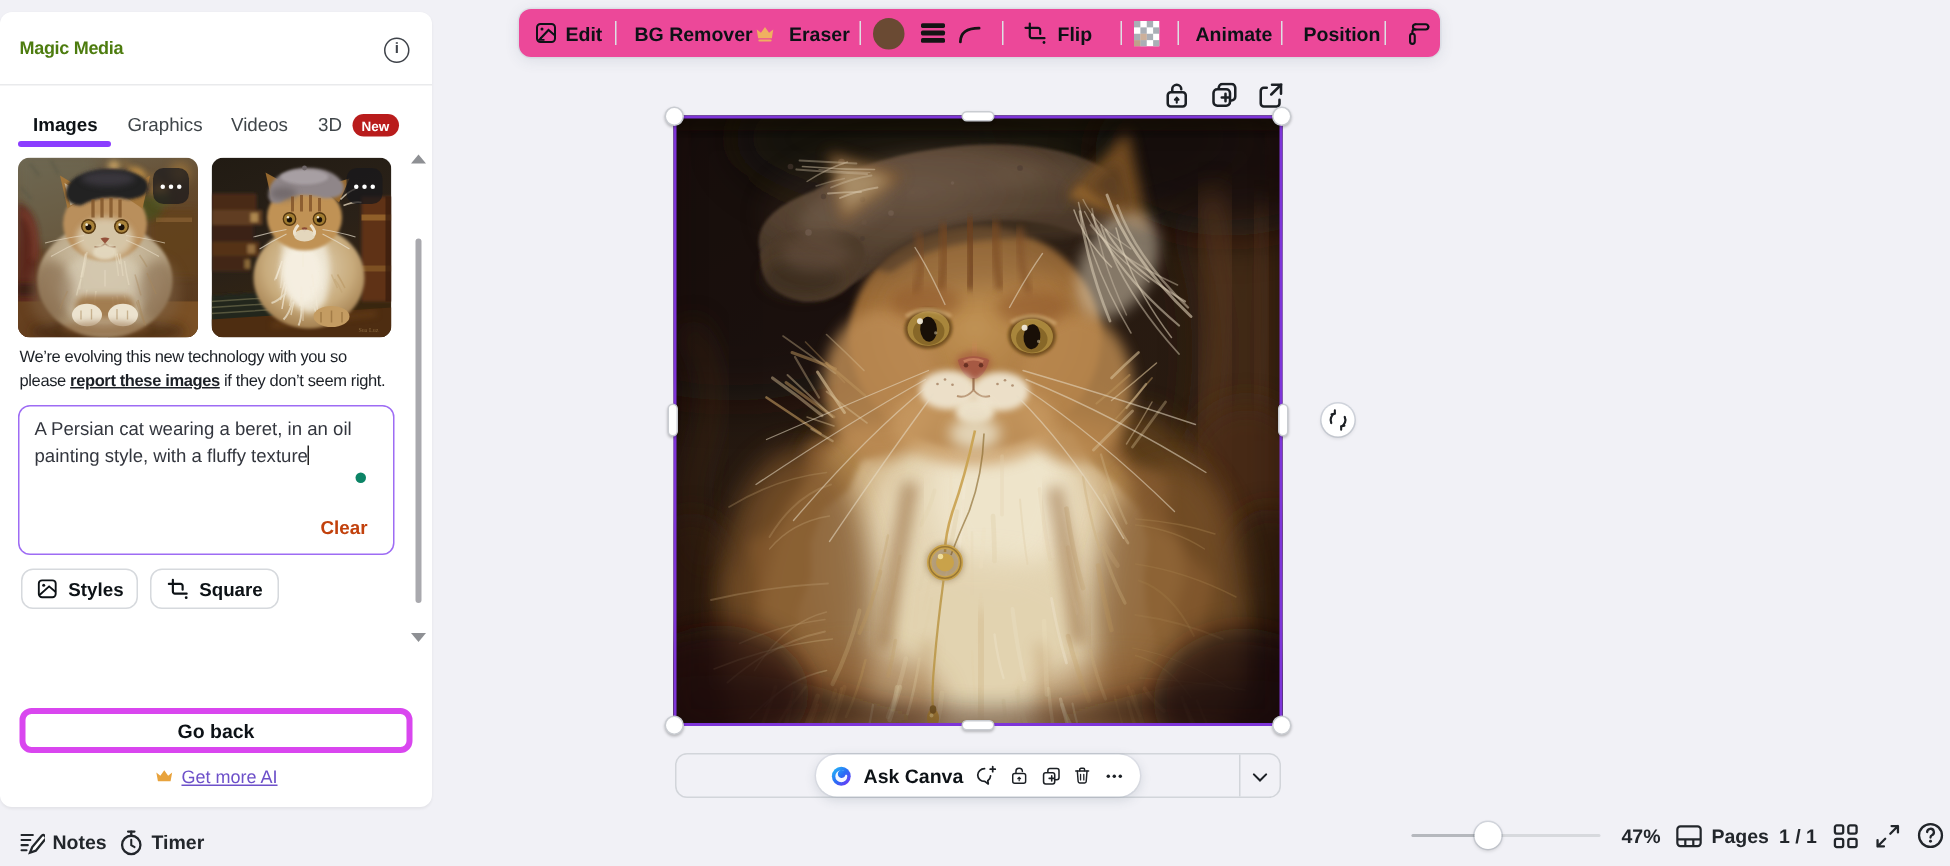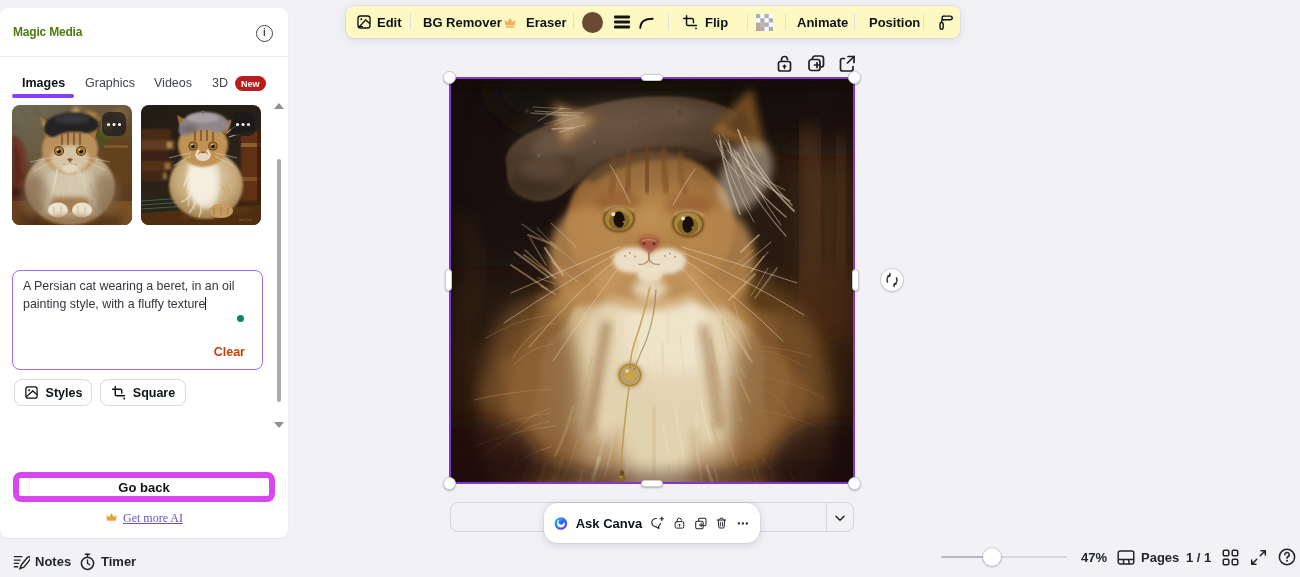--- a/index.html
+++ b/index.html
@@ -22,46 +22,46 @@
   .evolve b { text-decoration:underline; }
   .prompt { position:absolute; left:12px; top:262px; width:251px; height:100px; border:1.5px solid #9e6cf4; border-radius:8px; background:#fff; }
   .prompt .ptxt { position:absolute; left:10px; top:6px; width:236px; font-size:12.4px; line-height:18px; color:#33363e; white-space:nowrap; }
   .caret { display:inline-block; width:1px; height:13px; background:#222; vertical-align:-2px; }
   .gdot { position:absolute; right:18px; top:44px; width:7px; height:7px; border-radius:50%; background:#0c8466; }
   .clear { position:absolute; right:17px; bottom:10px; font-size:12.5px; font-weight:bold; color:#c2410c; }
   .chipbtn { position:absolute; top:371px; height:27px; border:1px solid #d6d9dd; border-radius:8px; background:#fff; display:flex; align-items:center; justify-content:center; gap:7px; font-size:12.5px; font-weight:bold; color:#0d1216; }
   .styles { left:14px; width:78px; }
   .square { left:100px; width:86px; }
   .genbtn { position:absolute; left:13px; top:427px; width:262px; height:31px; border-radius:8px; background:#7d2ae8; color:#fff; display:flex; align-items:center; justify-content:center; gap:9px; font-size:13px; font-weight:bold; }
-  .backbtn { position:absolute; left:13px; top:464px; width:262px; height:30px; border-radius:8px; background:#fff; border:6px solid #d946ef; color:#0d1216; display:flex; align-items:center; justify-content:center; font-size:13px; font-weight:bold; }
+  .backbtn { position:absolute; left:13px; top:464px; width:262px; height:30px; border-radius:8px; background:#fff; border:4px solid #d946ef; color:#0d1216; display:flex; align-items:center; justify-content:center; font-size:13px; font-weight:bold; }
   .getmore { position:absolute; left:0; top:503px; width:288px; text-align:center; font-size:12px; color:#6d50c9; }
-  .getmore u { margin-left:5px;font-family:Liberation Serif, serif; }
+  .getmore u { margin-left:5px; }
   .sbar { position:absolute; left:277px; top:151px; width:4px; height:243px; border-radius:2px; background:#a9a9ae; }
   .sarrow { position:absolute; left:274px; width:0; height:0; border-left:5px solid transparent; border-right:5px solid transparent; }
   .sup { top:95px; border-bottom:6px solid #8e9094; }
   .sdown { top:414px; border-top:6px solid #8e9094; }
 
   
-  .toolbar { position:absolute; left:346px; top:6px; width:614px; height:32px; background:#fef9c3; border-radius:8px; box-shadow:0 0 0 1px rgba(64,87,109,0.07),0 2px 10px rgba(57,76,96,0.12); font-size:13px; font-weight:bold; color:#0d1216; }
+  .toolbar { position:absolute; left:346px; top:6px; width:614px; height:32px; background:#ec4899; border-radius:8px; box-shadow:0 0 0 1px rgba(64,87,109,0.07),0 2px 10px rgba(57,76,96,0.12); font-size:13px; font-weight:bold; color:#0d1216; }
   .toolbar .ti { position:absolute; top:0; height:32px; display:flex; align-items:center; }
   .toolbar .tsep { position:absolute; top:8px; width:1px; height:16px; background:#dde0e3; }
 
   
   .artwrap { position:absolute; left:449px; top:77px; width:406px; height:407px; }
   .selbox { position:absolute; left:449px; top:77px; width:406px; height:407px; border:2px solid #7e35d9; pointer-events:none; }
   .handle { position:absolute; background:#fff; border:1px solid #c9ccd1; box-shadow:0 1px 2px rgba(0,0,0,0.25); }
   .hcirc { width:13px; height:13px; border-radius:50%; }
   .hpillv { width:7px; height:22px; border-radius:4px; }
   .hpillh { width:22px; height:7px; border-radius:4px; }
   .regen { position:absolute; left:881px; top:269px; width:22px; height:22px; background:#fff; border-radius:50%; box-shadow:0 0 0 1px rgba(64,87,109,0.16),0 1px 3px rgba(0,0,0,0.15); }
 
   
   .abar { position:absolute; left:450px; top:502px; width:404px; height:30px; border:1px solid #d2d5da; border-radius:8px; }
   .abar .avdiv { position:absolute; right:26px; top:0; width:1px; height:28px; background:#d2d5da; }
-  .apill { position:absolute; left:544px; top:503px; width:216px; height:40px; background:#fff; border-radius:14px; box-shadow:0 0 0 1px rgba(64,87,109,0.07),0 2px 8px rgba(57,76,96,0.18); display:flex; align-items:center; padding:0 10px; gap:8px; }
+  .apill { position:absolute; left:544px; top:503px; width:216px; height:28px; background:#fff; border-radius:14px; box-shadow:0 0 0 1px rgba(64,87,109,0.07),0 2px 8px rgba(57,76,96,0.18); display:flex; align-items:center; padding:0 10px; gap:8px; }
   .askt { font-size:13px; font-weight:bold; color:#0d1216; white-space:nowrap; }
 
   
   .bbar { position:absolute; left:0; top:540px; width:1300px; height:37px; }
   .bitem { position:absolute; font-size:13px; font-weight:bold; color:#22262b; }
 </style>
 </head>
 <body>
 
 <div class="panel">
@@ -241,20 +241,21 @@
 <path d="M67 78 q1 4 1 8" stroke="#f4ecda" stroke-width="1" fill="none" opacity="0.67"></path>
 <path d="M66 86 q1 5 1 10" stroke="#f4ecda" stroke-width="1" fill="none" opacity="0.44"></path>
 <path d="M46 72 q-2 5 -4 10" stroke="#f4ecda" stroke-width="1" fill="none" opacity="0.50"></path>
 <path d="M61 91 q-0 9 -0 18" stroke="#f4ecda" stroke-width="1" fill="none" opacity="0.41"></path>
 <path d="M54 96 q-2 8 -6 12 M60 100 q0 8 -2 12 M68 98 q2 8 6 10 M50 90 q-6 6 -10 7" stroke="#e8dfc9" stroke-width="1.3" fill="none" opacity="0.75"></path>
 <ellipse cx="80" cy="106" rx="12" ry="7" fill="#c49c62"></ellipse>
 <path d="M73 103 v7 M80 102 v8 M87 103 v7" stroke="#96703c" stroke-width="1" opacity="0.7"></path>
 <text x="98" y="116" font-size="4" fill="#9a7a4a" opacity="0.8" font-family="Liberation Serif">Sua Luz</text>
       </svg><div class="dots3"></div></div>
 
+  <div class="evolve">We’re evolving this new technology with you so<br>please <b>report these images</b> if they don’t seem right.</div>
 
   <div class="prompt">
     <div class="ptxt">A Persian cat wearing a beret, in an oil<br>painting style, with a fluffy texture<span class="caret"></span></div>
     <div class="gdot"></div>
     <div class="clear">Clear</div>
   </div>
 
   <div class="chipbtn styles">
       <svg width="15" height="15" viewBox="0 0 24 24" fill="none" stroke="#0d1216" stroke-width="2">
         <rect x="3" y="3" width="18" height="18" rx="3.5"></rect>

